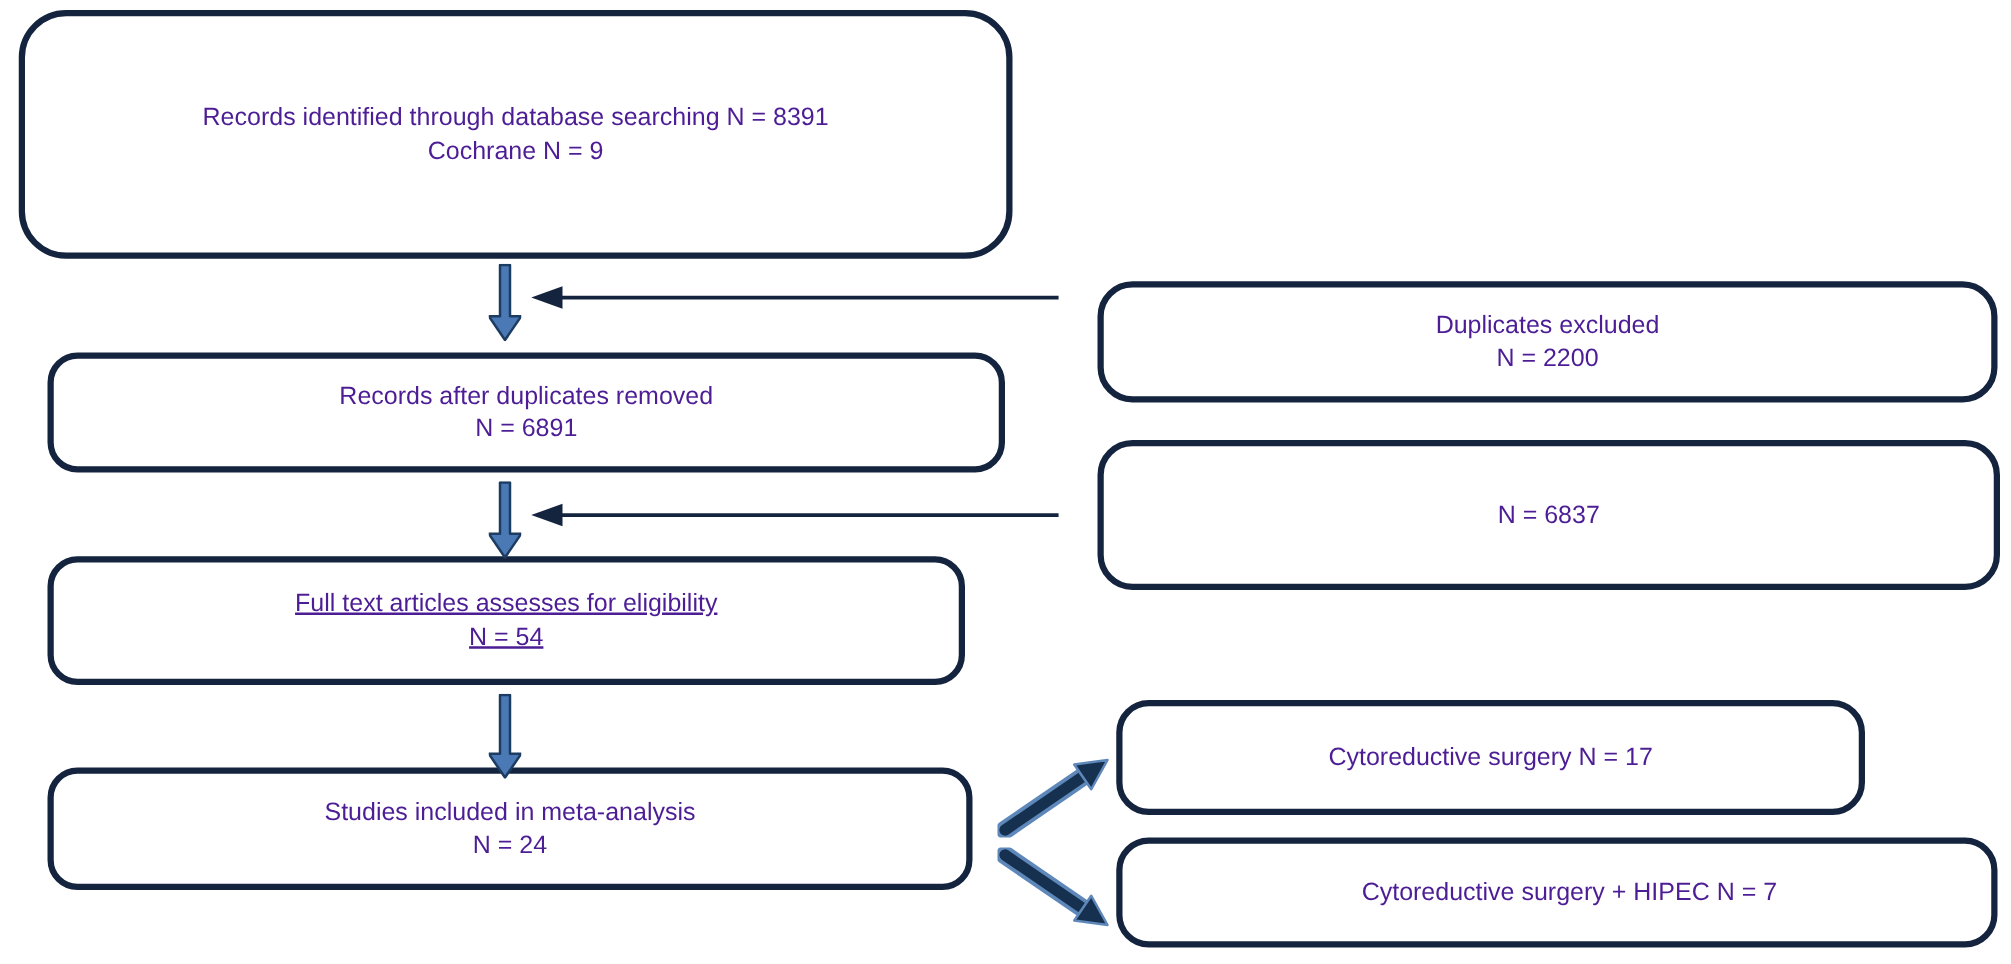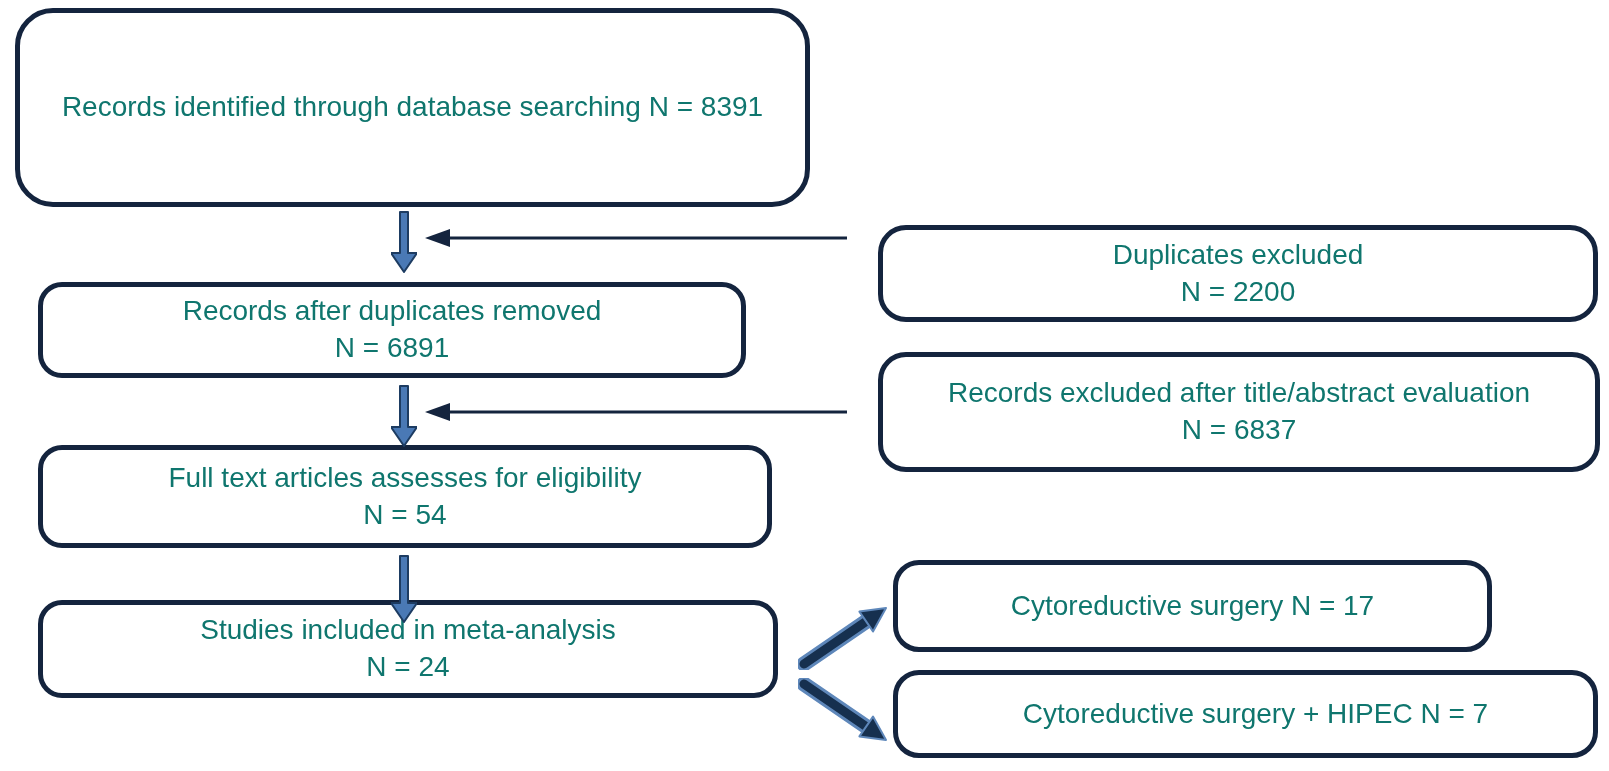--- a/index.html
+++ b/index.html
@@ -13,60 +13,60 @@
   .box{
     position:absolute;
     box-sizing:border-box;
     background:#ffffff;
     border:5px solid #14243e;
     display:flex;
     flex-direction:column;
     align-items:center;
     justify-content:center;
     text-align:center;
-    color:#0f766e;
-    font-size:28px;
+    color:#4c1d95;
+    font-size:20px;
     line-height:1.31;
   }
   .ln{white-space:nowrap;}
   .arrow{position:absolute;}
 
   
   #box-identified      {left:15px;  top:8px;   width:795px; height:199px; border-radius:38px;}
-  #box-deduped         {left:38px;  top:282px; width:708px; height:96px;  border-radius:24px;}
-  #box-fulltext        {left:38px;  top:445px; width:734px; height:103px; border-radius:24px;}
-  #box-included        {left:38px;  top:600px; width:740px; height:98px;  border-radius:24px;}
+  #box-deduped         {left:38px;  top:282px; width:766px; height:96px;  border-radius:24px;}
+  #box-fulltext        {left:38px;  top:445px; width:734px; height:103px; border-radius:24px;text-decoration:underline;}
+  #box-included        {left:38px;  top:614px; width:740px; height:98px;  border-radius:24px;}
 
   
   #box-duplicates      {left:878px; top:181px; width:720px; height:97px;  border-radius:28px;margin-top:44px;}
   #box-title-abstract  {left:878px; top:352px; width:722px; height:120px; border-radius:28px;}
   #box-crs             {left:893px; top:560px; width:599px; height:92px;  border-radius:26px;}
   #box-crs-hipec       {left:893px; top:670px; width:705px; height:88px;  border-radius:26px;padding-left:20px;}
 </style>
 </head>
 <body>
 
 <div class="canvas">
 
   <div class="box" id="box-identified">
     <div class="ln">Records identified through database searching N = 8391</div>
+    <div class="ln">Cochrane N = 9</div>
   </div>
 
   <div class="box" id="box-duplicates">
     <div class="ln">Duplicates excluded</div>
     <div class="ln">N = 2200</div>
   </div>
 
   <div class="box" id="box-deduped">
     <div class="ln">Records after duplicates removed</div>
     <div class="ln">N = 6891</div>
   </div>
 
   <div class="box" id="box-title-abstract">
-    <div class="ln">Records excluded after title/abstract evaluation</div>
     <div class="ln">N = 6837</div>
   </div>
 
   <div class="box" id="box-fulltext">
     <div class="ln">Full text articles assesses for eligibility</div>
     <div class="ln">N = 54</div>
   </div>
 
   <div class="box" id="box-included">
     <div class="ln">Studies included in meta-analysis</div>

